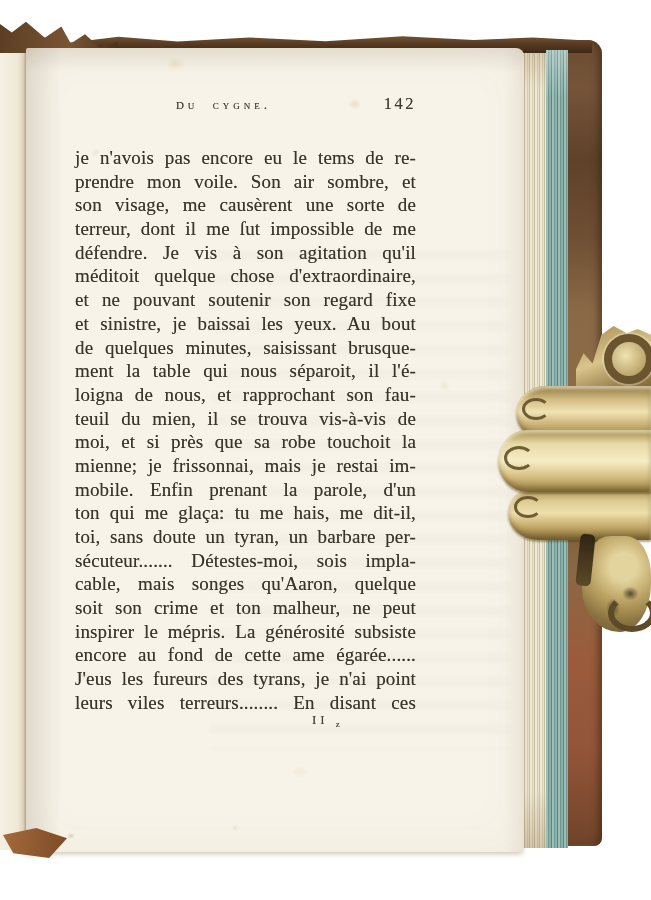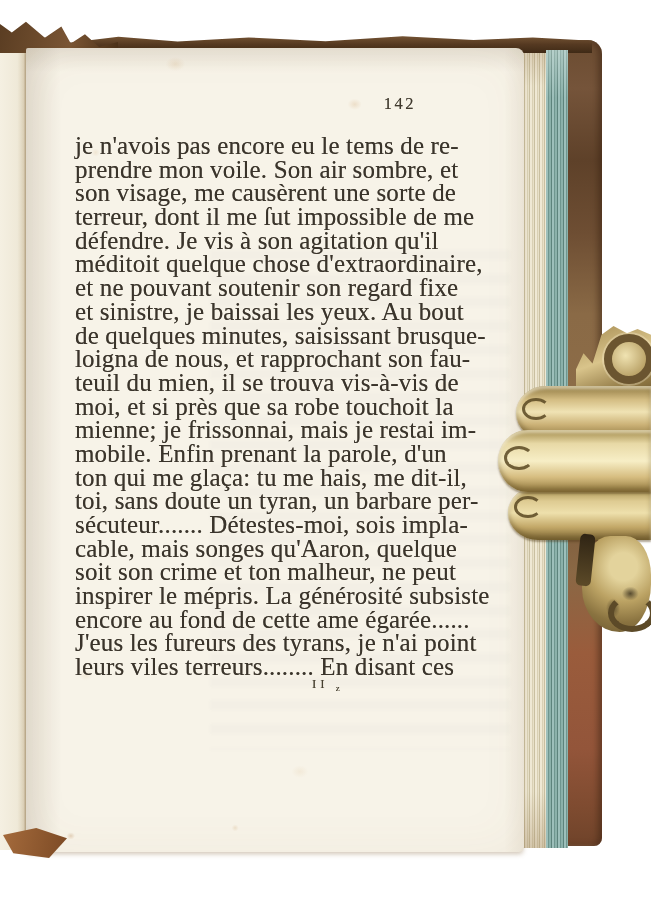--- a/index.html
+++ b/index.html
@@ -56,21 +56,21 @@
 
   
   .textcol{left:75px;top:96px;width:341px;z-index:6;color:#3a342b;}
   .header{position:relative;height:24px;}
   .running-title{position:absolute;left:0;right:44px;text-align:center;
     font-size:13.5px;letter-spacing:4px;word-spacing:7px;font-variant:small-caps;
     text-transform:lowercase;color:#3f392e;text-shadow:0 0 .5px rgba(60,52,40,.55);}
   .running-title::first-letter{font-size:15px;}
   .pagenum{position:absolute;right:0;top:-2px;font-size:16.5px;letter-spacing:2.5px;color:#3f392e;
     text-shadow:0 0 .5px rgba(60,52,40,.55);}
-  .lines{margin-top:14px;line-height:23.7px;font-size:25px;}
+  .lines{margin-top:26px;line-height:23.7px;font-size:19px;}
   .line{text-align:justify;text-align-last:justify;height:23.7px;white-space:nowrap;
     letter-spacing:.15px;text-shadow:0 0 .5px rgba(58,52,42,.6);}
   .signature{margin-top:-3px;margin-left:237px;font-size:13px;letter-spacing:4px;color:#46402f;
     text-shadow:0 0 .5px rgba(60,52,40,.5);}
   .sig-leaf{font-size:9px;letter-spacing:0;margin-left:7px;vertical-align:-3px;}
 
   
   .clasp{left:496px;top:326px;width:155px;height:318px;z-index:9;}
   .clasp .abs{position:absolute;}
   .clasp-top{left:80px;top:0;width:75px;height:72px;
@@ -114,33 +114,35 @@
   <div class="abs leather"></div>
   <div class="abs edge-cream"></div>
   <div class="abs edge-blue"></div>
 
   <div class="abs page"></div>
   <div class="abs ghost"></div>
   <div class="abs gutter-wedge"></div>
 
   <div class="abs textcol">
     <div class="header">
+      <div class="running-title">DU CYGNE.</div>
       <div class="pagenum">142</div>
     </div>
     <div class="lines">
 
     <div class="line">je n'avois pas encore eu le tems de re-</div>
         <div class="line">prendre mon voile. Son air sombre, et</div>
         <div class="line">son visage, me causèrent une sorte de</div>
         <div class="line">terreur, dont il me ſut impossible de me</div>
         <div class="line">défendre. Je vis à son agitation qu'il</div>
         <div class="line">méditoit quelque chose d'extraordinaire,</div>
         <div class="line">et ne pouvant soutenir son regard fixe</div>
         <div class="line">et sinistre, je baissai les yeux. Au bout</div>
         <div class="line">de quelques minutes, saisissant brusque-</div>
+        <div class="line">ment la table qui nous séparoit, il l'é-</div>
         <div class="line">loigna de nous, et rapprochant son fau-</div>
         <div class="line">teuil du mien, il se trouva vis-à-vis de</div>
         <div class="line">moi, et si près que sa robe touchoit la</div>
         <div class="line">mienne; je frissonnai, mais je restai im-</div>
         <div class="line">mobile. Enfin prenant la parole, d'un</div>
         <div class="line">ton qui me glaça: tu me hais, me dit-il,</div>
         <div class="line">toi, sans doute un tyran, un barbare per-</div>
         <div class="line">sécuteur....... Détestes-moi, sois impla-</div>
         <div class="line">cable, mais songes qu'Aaron, quelque</div>
         <div class="line">soit son crime et ton malheur, ne peut</div>

